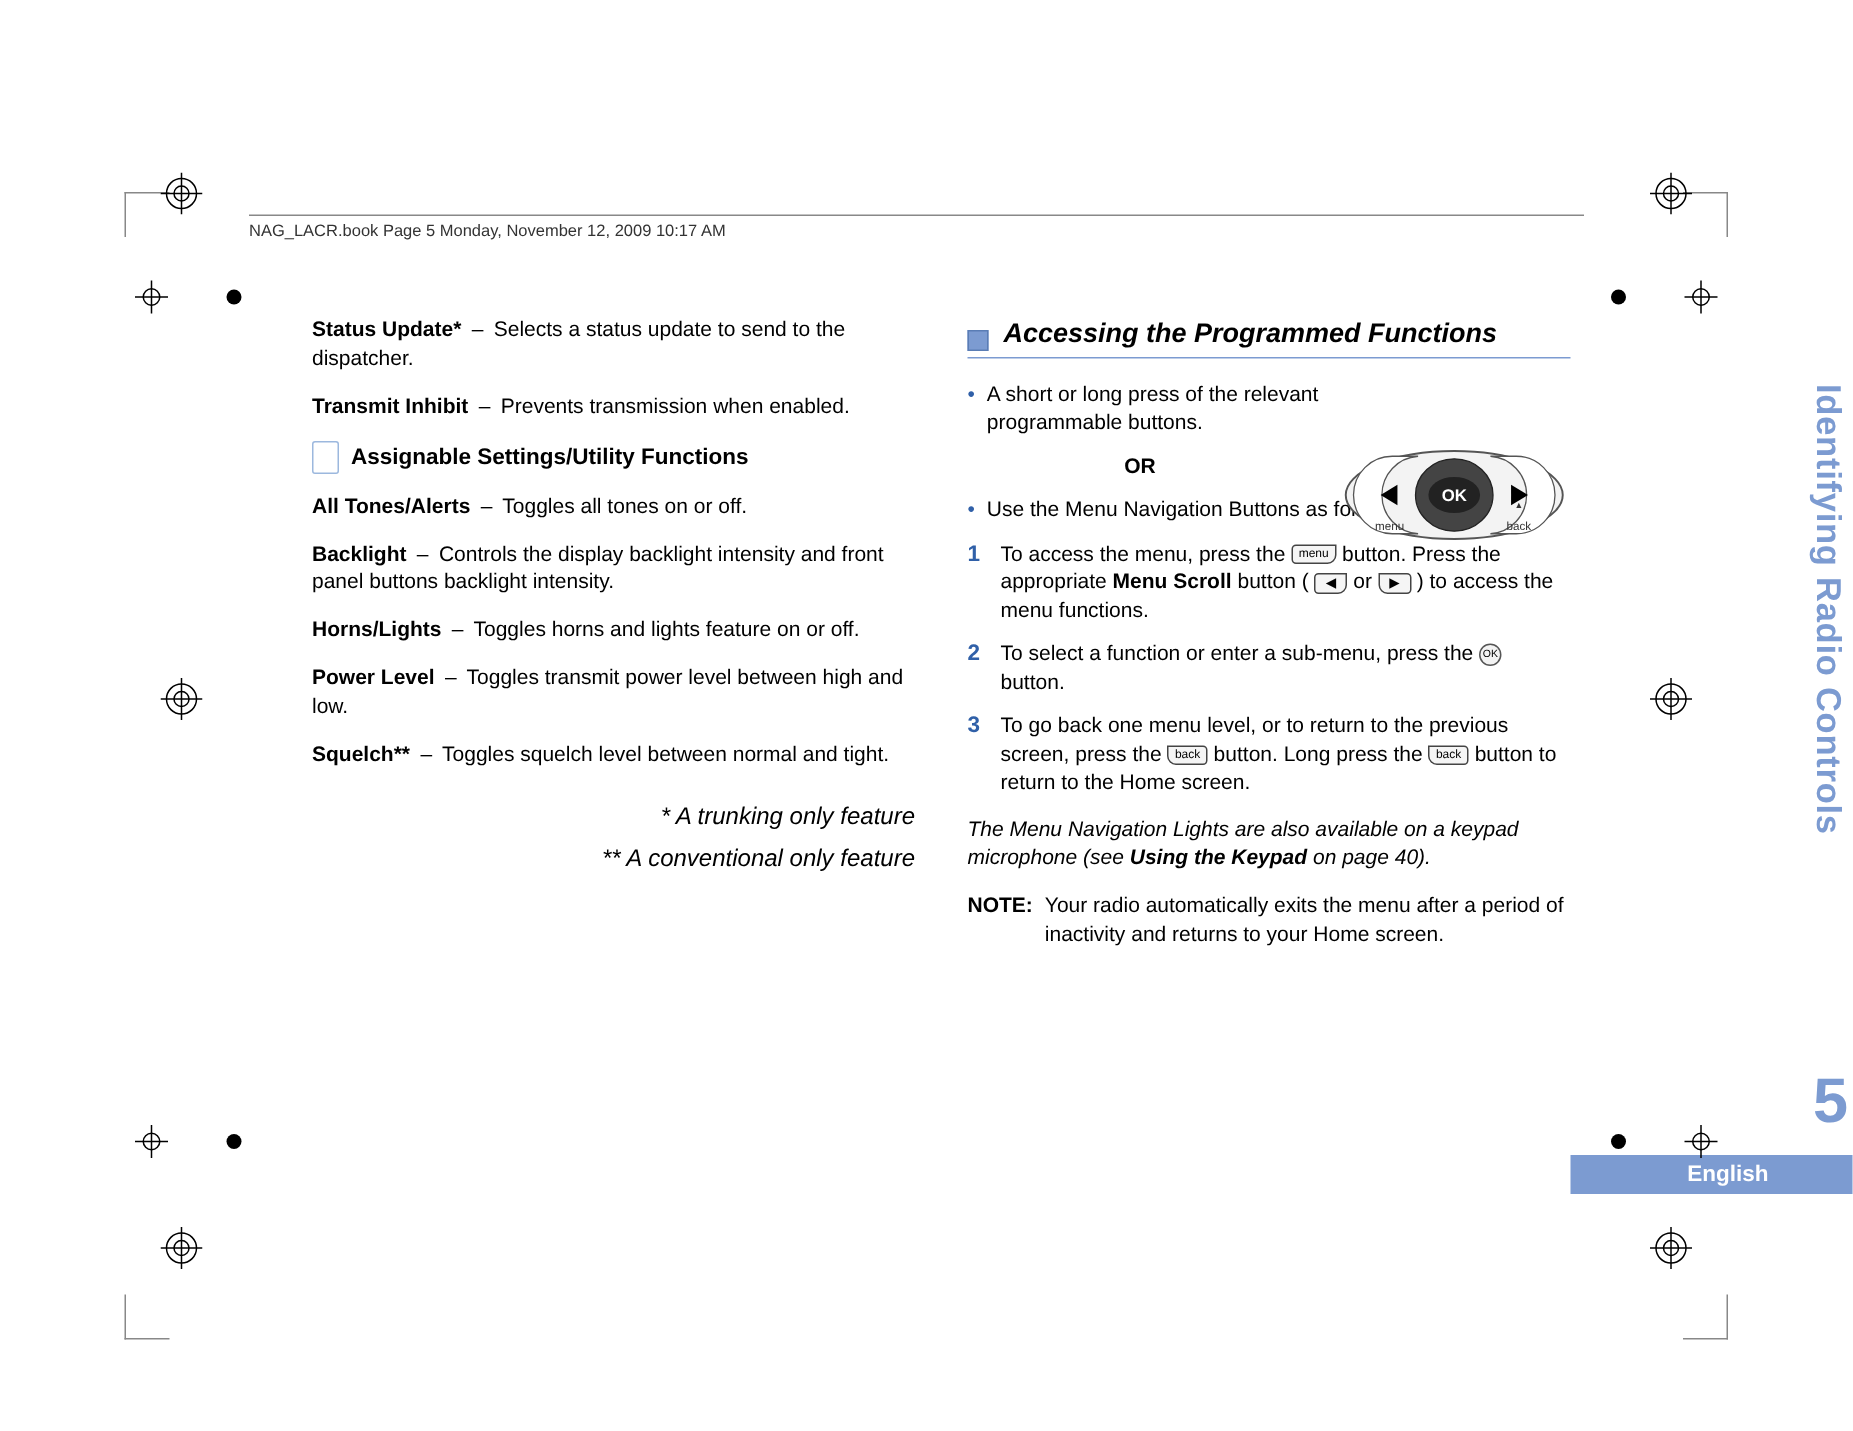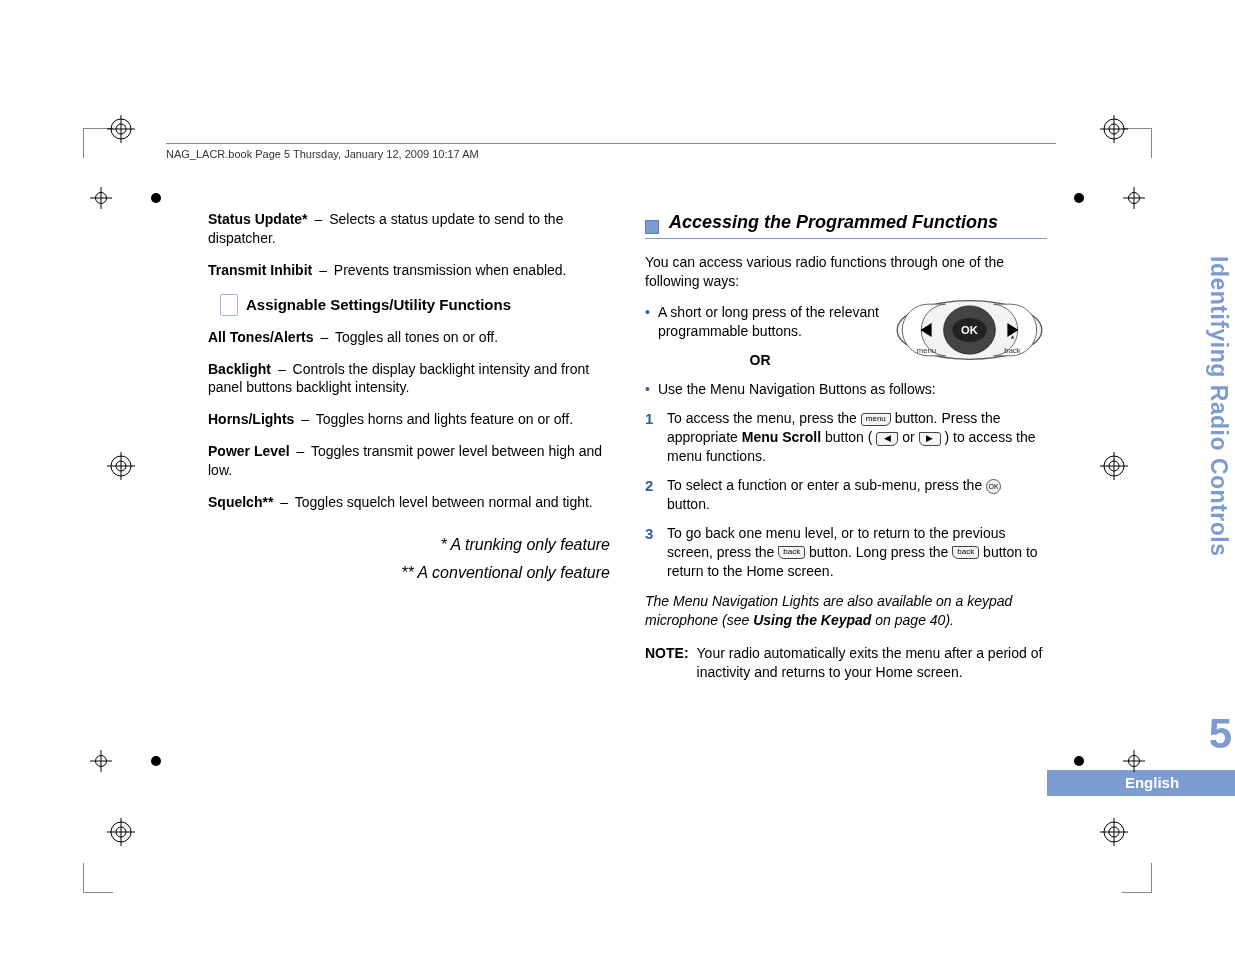--- a/index.html
+++ b/index.html
@@ -36,21 +36,21 @@
     gap: 35px;
   }
   .col { width: 402px; font-size: 14px; line-height: 1.35; }
   .entry { margin-bottom: 13px; }
   .term { font-weight: bold; }
   .sep { margin: 0 3px; }
   .subhead {
     display: flex;
     align-items: center;
     gap: 8px;
-    margin: 14px 0 12px 12px;
+    margin: 14px 0 12px 0;
   }
   .subhead .iconbox {
     width: 18px; height: 22px;
     border: 1px solid #9cb8de;
     border-radius: 2px;
     background: #fff;
   }
   .subhead .txt { font-weight: bold; font-size: 15px; }
   .footn { font-style: italic; font-size: 16px; text-align: right; margin-top: 22px; }
   .footn div { margin-bottom: 6px; }
@@ -174,21 +174,21 @@
 </head>
 <body>
 
 <div class="page">
 
   <div class="corner tl" style="left:-10px; top:58px;"></div>
   <div class="corner tr" style="right:-10px; top:58px;"></div>
   <div class="corner bl" style="left:-10px; bottom:-10px;"></div>
   <div class="corner br" style="right:-10px; bottom:-10px;"></div>
 
-  <div class="book-header">NAG_LACR.book  Page 5  Thursday, January 12, 2009  10:17 AM</div>
+  <div class="book-header">NAG_LACR.book  Page 5  Monday, November 12, 2009  10:17 AM</div>
 
   <div class="content">
 
     <div class="col">
       <div class="entry">
         <span class="term">Status Update*</span>
         <span class="sep">–</span>
         <span>Selects a status update to send to the dispatcher.</span>
       </div>
       <div class="entry">
@@ -234,21 +234,20 @@
       </div>
     </div>
 
     <div class="col" style="position:relative">
       <div class="section-head">
         <span class="sq"></span>
         <span class="h2">Accessing the Programmed Functions</span>
       </div>
       <hr class="rule">
 
-      <div class="right-intro">You can access various radio functions through one of the following ways:</div>
 
       <div class="bullet-row" style="width:240px">
         <span class="bullet-dot">•</span>
         <span class="bullet-txt">A short or long press of the relevant programmable buttons.</span>
       </div>
 
       <div class="or-row">OR</div>
 
       <div class="nav-illus">
         <svg viewBox="0 0 180 80" width="155" height="70">

